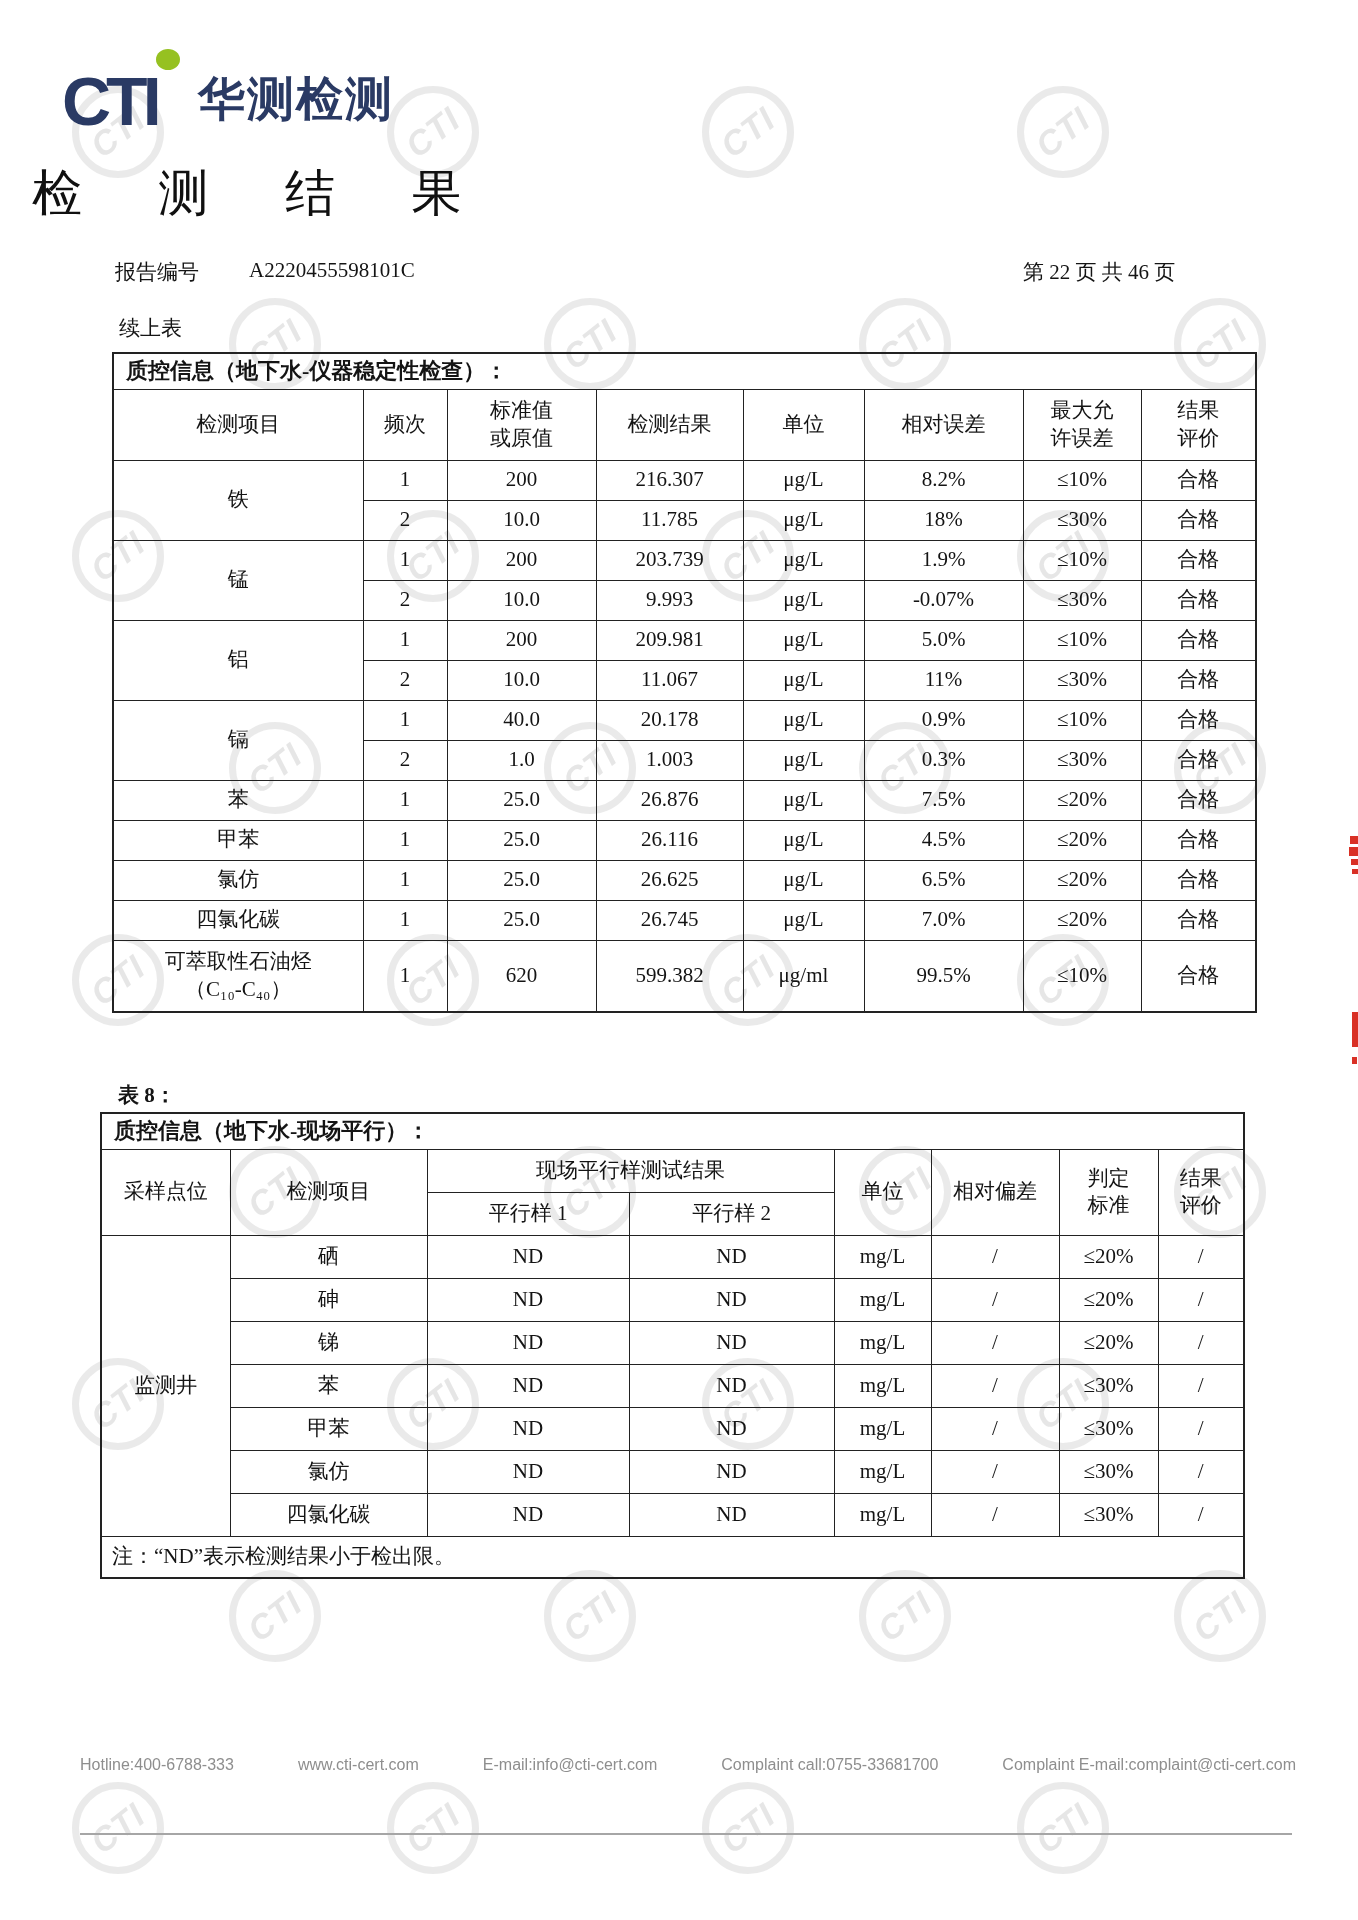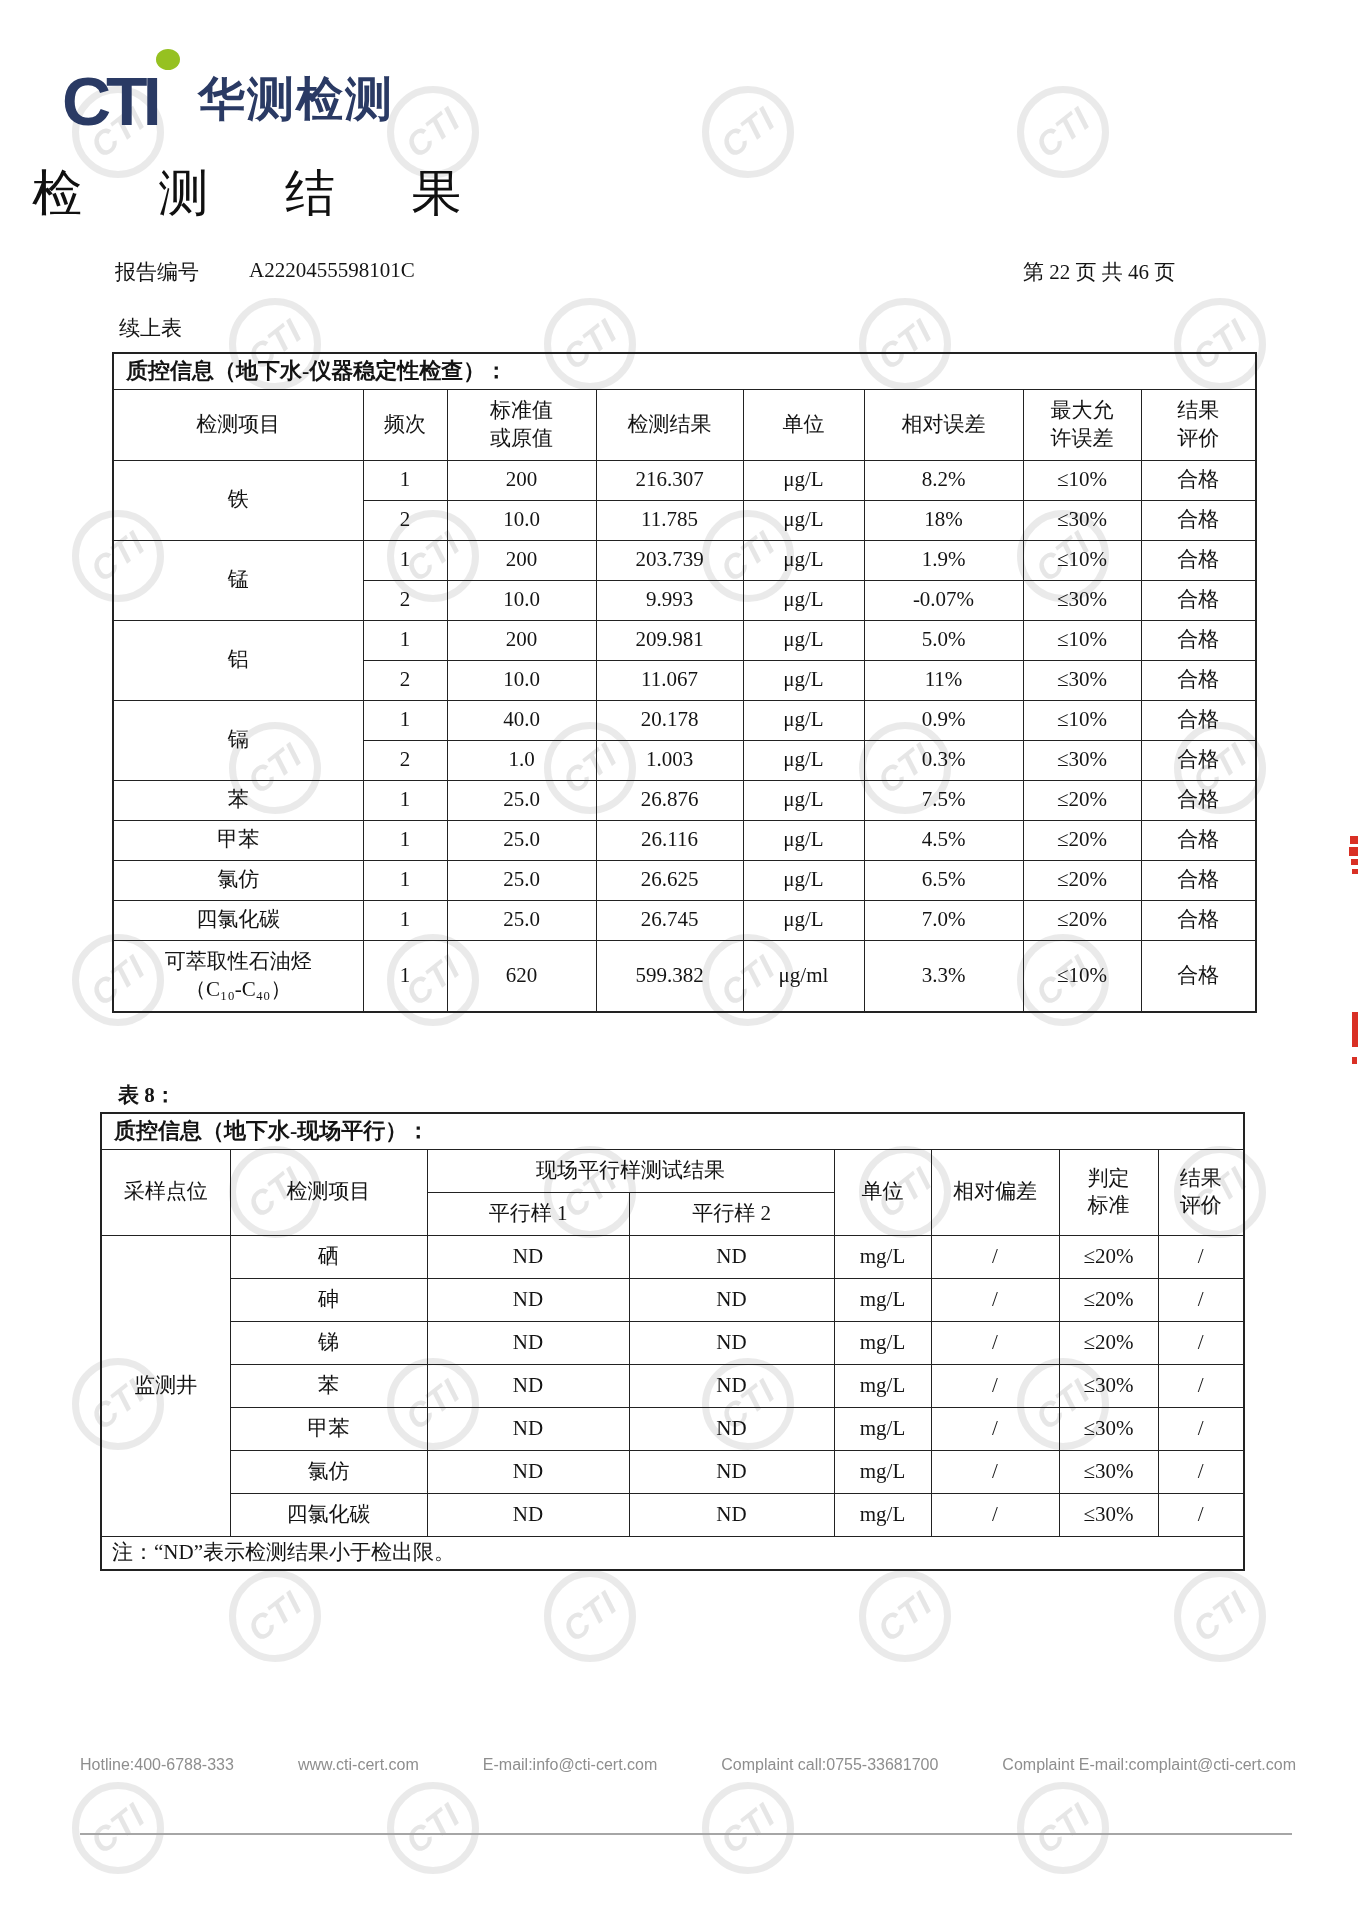--- a/index.html
+++ b/index.html
@@ -43,21 +43,21 @@
   #table8{position:absolute;left:100px;top:1112px;width:1143px;border:2.5px solid var(--border_dark);}
   td{border:1.5px solid var(--border_dark);text-align:center;vertical-align:middle;
      font-size:21px;line-height:1.3;padding:1px 2px;overflow:hidden;}
   .tbl-title{text-align:left;font-weight:bold;font-size:22px;padding-left:12px;}
   tr.h-title{height:36px;}
   #table1 tr.h-head{height:71px;}
   #table1 tr.r-data{height:40px;}
   #table1 tr.tall{height:72px;}
   #table8 tr.h-head{height:43px;}
   #table8 tr.r-data{height:43px;}
-  #table8 tr.note-row{height:34px;}
+  #table8 tr.note-row{height:42px;}
   .note-cell{text-align:left;padding-left:10px;font-size:21px;}
 
   
   .rm{position:absolute;background:var(--red_mark);z-index:2;}
   .rm1{left:1350px;top:836px;width:8px;height:8px;}
   .rm2{left:1349px;top:847px;width:9px;height:9px;}
   .rm3{left:1351px;top:859px;width:7px;height:6px;}
   .rm4{left:1352px;top:869px;width:6px;height:5px;}
   .rm5{left:1352px;top:1012px;width:6px;height:35px;}
   .rm6{left:1352px;top:1057px;width:5px;height:7px;}
@@ -342,21 +342,21 @@
             <td>7.0%</td>
             <td>≤20%</td>
             <td>合格</td>
           </tr>
           <tr class="r-data tall">
             <td rowspan="1">可萃取性石油烃<br>（C₁₀-C₄₀）</td>
             <td>1</td>
             <td>620</td>
             <td>599.382</td>
             <td>μg/ml</td>
-            <td>3.3%</td>
+            <td>99.5%</td>
             <td>≤10%</td>
             <td>合格</td>
           </tr>
         </tbody>
     </table>
 
     <div class="t8-label">表 8：</div>
 
     <table id="table8">
       <colgroup>

